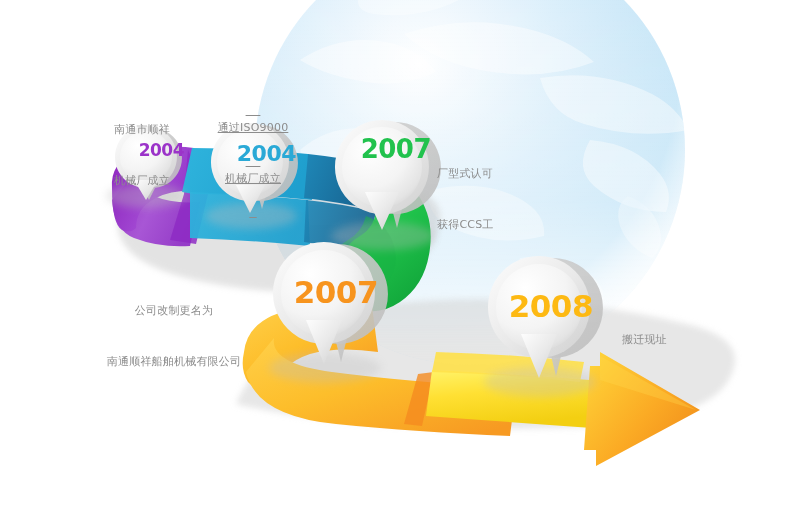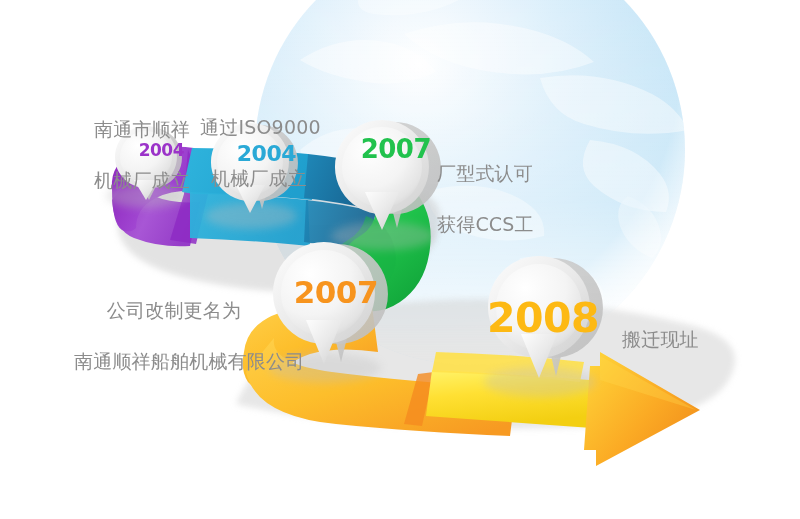--- a/index.html
+++ b/index.html
@@ -25,21 +25,21 @@
     width: 800px;
     height: 519px;
   }
   #bg-svg { z-index: 1; }
   #ribbon-svg { z-index: 2; }
   #pins-svg { z-index: 3; }
   .label {
     position: absolute;
     z-index: 5;
     color: #8c8c8c;
-    font-size: 19px;
+    font-size: 11px;
     line-height: 17px;
     white-space: pre;
     letter-spacing: 0.2px;
   }
   .label.right { text-align: left; }
   .label.center { text-align: center; }
   .pin-year {
     position: absolute;
     z-index: 4;
     font-weight: bold;
@@ -302,28 +302,28 @@
   </svg>
 
   <div class="pin-year" style="left:110px; top:140px; width:74px; font-size:17px; color:#9b33c9;">2004</div>
 
   <div class="pin-year" style="left:206px; top:141px; width:90px; font-size:22px; color:#2aa9d6;">2004</div>
 
   <div class="pin-year" style="left:335px; top:134px; width:96px; font-size:26px; color:#21c24d;">2007</div>
 
   <div class="pin-year" style="left:272px; top:274px; width:106px; font-size:31px; color:#f7941e;">2007</div>
 
-  <div class="pin-year" style="left:487px; top:294px; width:106px; font-size:41px; color:#fdb913;">2008</div>
+  <div class="pin-year" style="left:487px; top:288px; width:106px; font-size:31px; color:#fdb913;">2008</div>
 
   <div class="label center" style="left:86px; top:87px; width:112px;">
     <div>南通市顺祥</div>
     <div>机械厂成立</div>
   </div>
 
-  <div class="label center" style="left:200px; top:85px; width:118px;">
+  <div class="label center" style="left:194px; top:85px; width:118px;text-decoration:underline;">
     <div>通过ISO9000</div>
     <div>机械厂成立</div>
   </div>
 
   <div class="label right" style="left:437px; top:131px; width:120px;">
     <div>厂型式认可</div>
     <div>获得CCS工</div>
   </div>
 
   <div class="label center" style="left:74px; top:268px; width:200px;">

